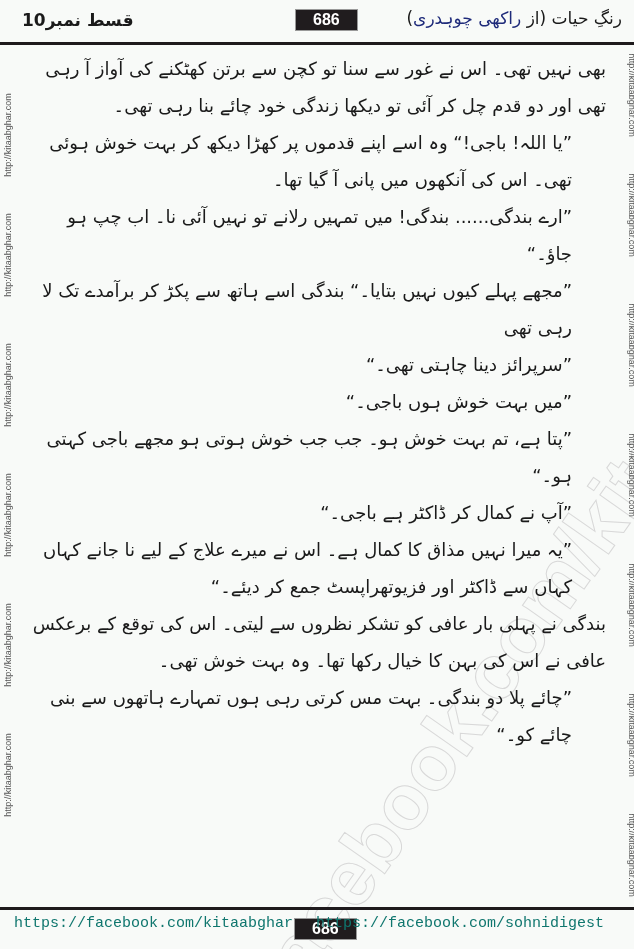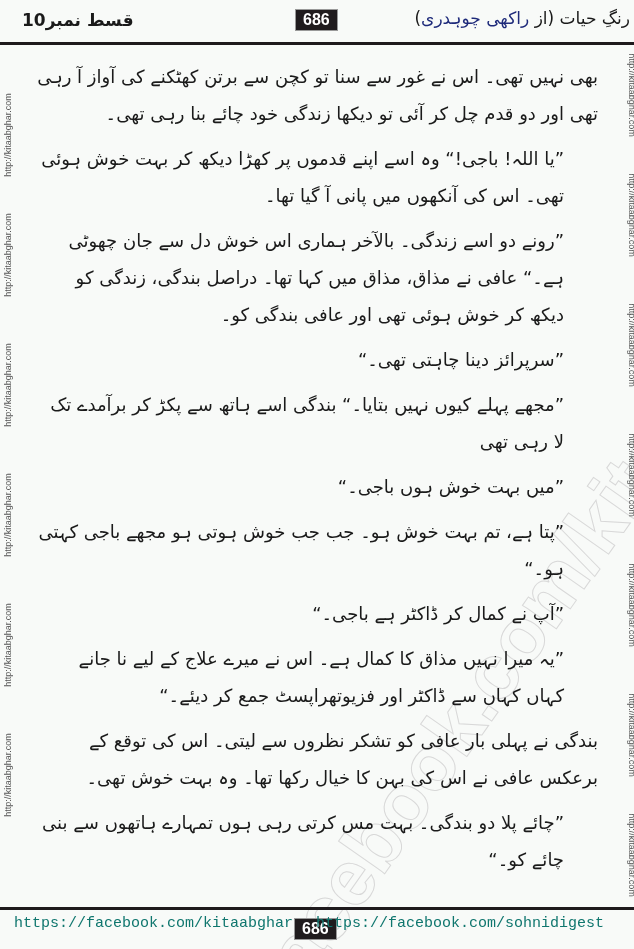--- a/index.html
+++ b/index.html
@@ -3,26 +3,26 @@
 <meta charset="utf-8">
 <style>
   html, body { margin:0; padding:0; }
   body {
     width:634px; height:949px; overflow:hidden; position:relative;
     background:#f8faf8; color:#1a1a1a;
     font-family: "DejaVu Sans", sans-serif;
   }
   .header { position:absolute; left:0; top:0; width:634px; height:42px; }
   .episode { position:absolute; left:22px; top:10px; font-size:17px; font-weight:bold; direction:rtl; }
-  .title { position:absolute; right:4px; top:8px; font-size:17px; direction:rtl; }
+  .title { position:absolute; right:12px; top:8px; font-size:17px; direction:rtl; }
   .title .author { color:#1e2a7a; }
   .page-badge {
     position:absolute; background:#201c1e; color:#fff; font-weight:bold;
     font-family: "Liberation Sans", sans-serif; font-size:16px;
-    padding:1px 7px; border:1px solid #999;
+    padding:1px 17px; border:1px solid #999;
   }
   .top-badge { left:295px; top:9px; }
   .rule { position:absolute; left:0; width:634px; height:3px; background:#1e1a1c; }
   .rule.top { top:42px; }
   .rule.bottom { top:907px; }
   .side-wm {
     position:absolute; font-family:"Liberation Sans", sans-serif; font-size:9px;
     color:#555; white-space:nowrap;
   }
   .side-wm.left { left:-34px; transform:rotate(-90deg); }
@@ -30,21 +30,21 @@
   .center-wm {
     position:absolute; left:70px; top:560px; transform:rotate(-55deg);
     font-family:"Liberation Sans", sans-serif; font-size:78px; font-weight:bold;
     color:transparent; -webkit-text-stroke:1px #d8d8d8; white-space:nowrap;
   }
   .content {
     position:absolute; left:28px; top:50px; width:578px;
     direction:rtl; text-align:right;
     font-family:"DejaVu Sans", sans-serif; font-size:18px;
   }
-  .para { margin:8px; line-height:37px; }
+  .para { margin:0; line-height:37px; }
   .para.indent { padding-right:34px; }
   .footer-link {
     position:absolute; top:915px; font-family:"Liberation Mono", monospace;
     font-size:15px; color:#0f766e;
   }
   .footer-link.left { left:14px; }
   .footer-link.right { right:30px; }
   .bottom-badge { left:294px; top:918px; }
 </style>
 </head>
@@ -71,23 +71,23 @@
 <div class="side-wm right" style="top:210px">http://kitaabghar.com</div>
 <div class="side-wm right" style="top:340px">http://kitaabghar.com</div>
 <div class="side-wm right" style="top:470px">http://kitaabghar.com</div>
 <div class="side-wm right" style="top:600px">http://kitaabghar.com</div>
 <div class="side-wm right" style="top:730px">http://kitaabghar.com</div>
 <div class="side-wm right" style="top:850px">http://kitaabghar.com</div>
 
 <div class="content">
   <p class="para">بھی نہیں تھی۔ اس نے غور سے سنا تو کچن سے برتن کھٹکنے کی آواز آ رہی تھی اور دو قدم چل کر آئی تو دیکھا زندگی خود چائے بنا رہی تھی۔</p>
   <p class="para indent">”یا اللہ! باجی!“ وہ اسے اپنے قدموں پر کھڑا دیکھ کر بہت خوش ہوئی تھی۔ اس کی آنکھوں میں پانی آ گیا تھا۔</p>
-  <p class="para indent">”رونے دو اسے زندگی۔ بالآخر ہماری اس خوش دل سے جان چھوٹی ہے۔“ عافی نے مذاق، مذاق میں کہا تھا۔ دراصل بندگی، زندگی کو دیکھ کر خوش ہوئی تھی اور عافی بندگی کو۔</p>
+  <p class="para indent">”ارے بندگی...... بندگی! میں تمہیں رلانے تو نہیں آئی نا۔ اب چپ ہو جاؤ۔“</p>
+  <p class="para indent">”مجھے پہلے کیوں نہیں بتایا۔“ بندگی اسے ہاتھ سے پکڑ کر برآمدے تک لا رہی تھی</p>
   <p class="para indent">”سرپرائز دینا چاہتی تھی۔“</p>
-  <p class="para indent">”مجھے پہلے کیوں نہیں بتایا۔“ بندگی اسے ہاتھ سے پکڑ کر برآمدے تک لا رہی تھی</p>
   <p class="para indent">”میں بہت خوش ہوں باجی۔“</p>
   <p class="para indent">”پتا ہے، تم بہت خوش ہو۔ جب جب خوش ہوتی ہو مجھے باجی کہتی ہو۔“</p>
   <p class="para indent">”آپ نے کمال کر ڈاکٹر ہے باجی۔“</p>
   <p class="para indent">”یہ میرا نہیں مذاق کا کمال ہے۔ اس نے میرے علاج کے لیے نا جانے کہاں کہاں سے ڈاکٹر اور فزیوتھراپسٹ جمع کر دیئے۔“</p>
   <p class="para">بندگی نے پہلی بار عافی کو تشکر نظروں سے لیتی۔ اس کی توقع کے برعکس عافی نے اس کی بہن کا خیال رکھا تھا۔ وہ بہت خوش تھی۔</p>
   <p class="para indent">”چائے پلا دو بندگی۔ بہت مس کرتی رہی ہوں تمہارے ہاتھوں سے بنی چائے کو۔“</p>
 
 </div>
 
 <div class="rule bottom"></div>

